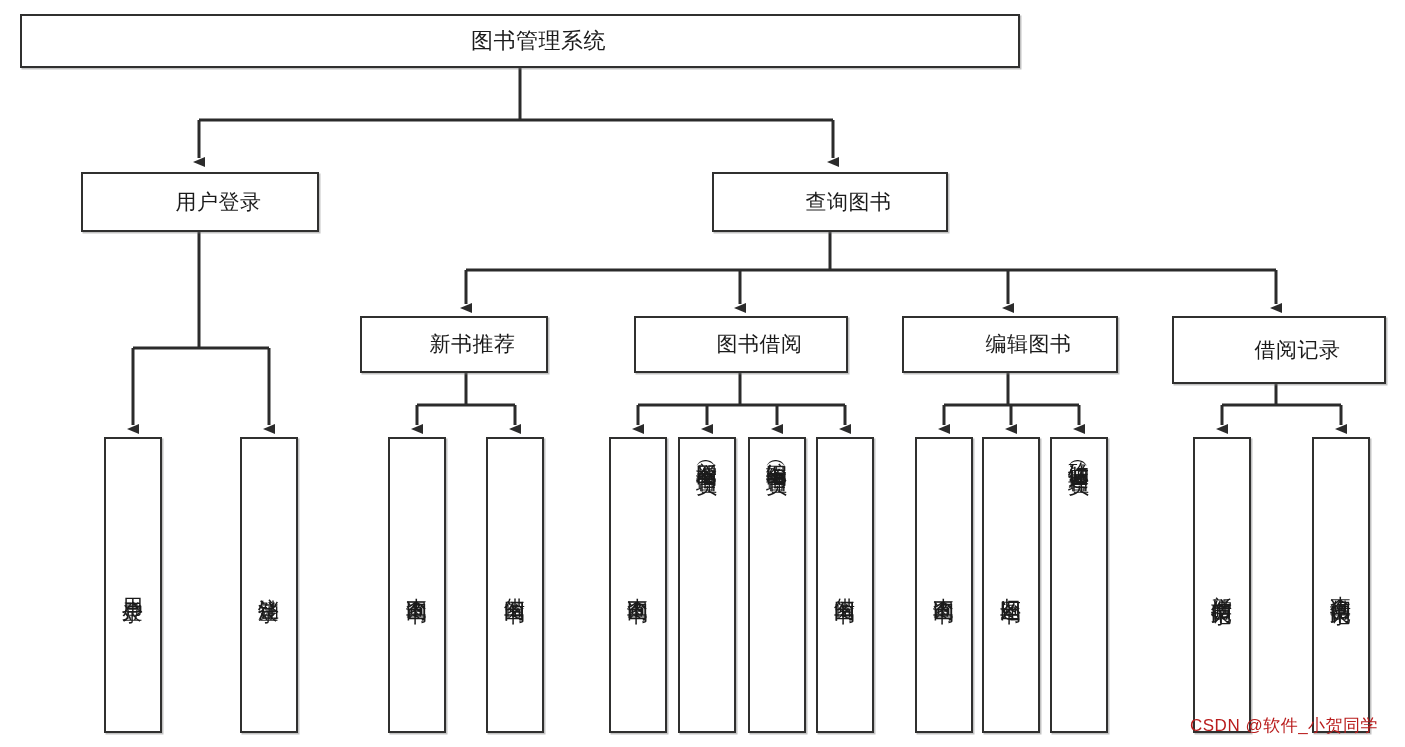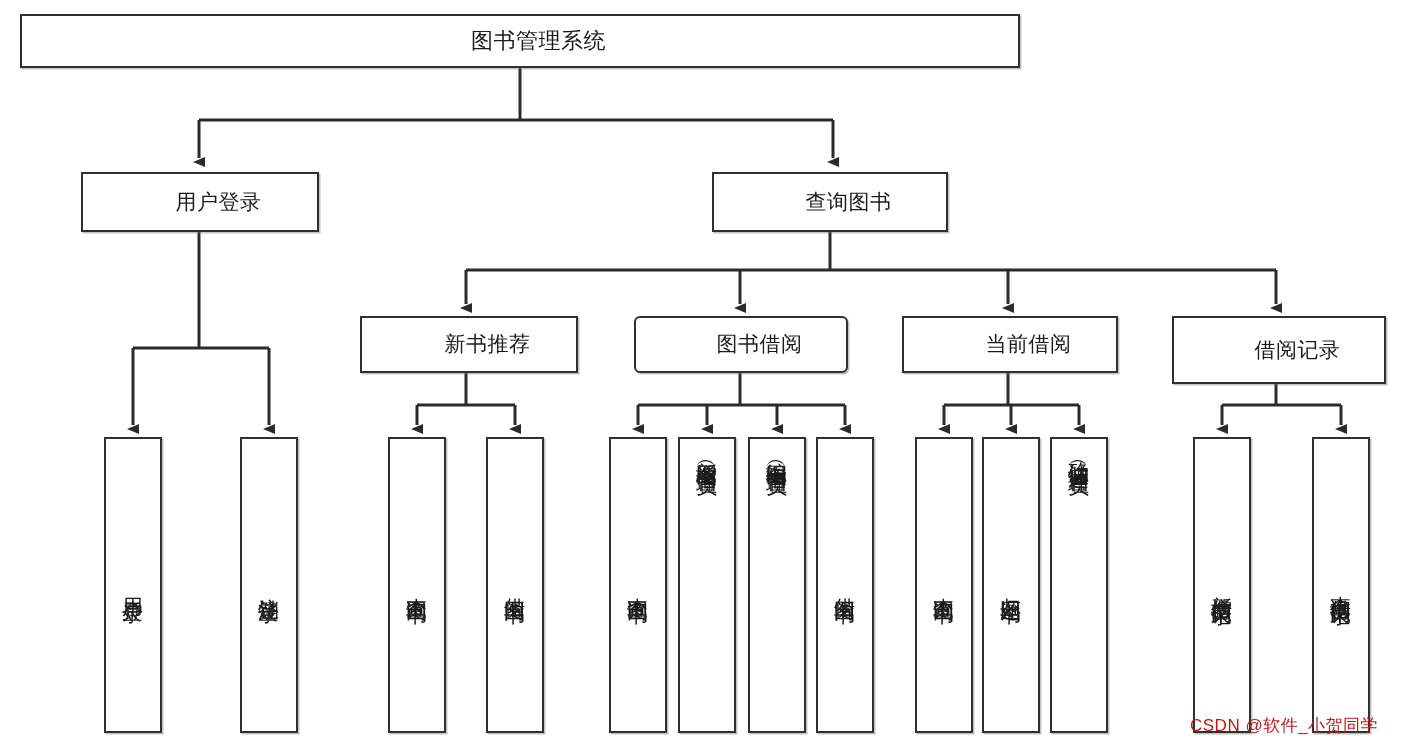--- a/index.html
+++ b/index.html
@@ -127,28 +127,28 @@
     <span>图书管理系统</span>
   </div>
 
   <div class="node" style="left:81px; top:172px; width:238px; height:60px;">
     <span>用户登录</span>
   </div>
   <div class="node" style="left:712px; top:172px; width:236px; height:60px;">
     <span>查询图书</span>
   </div>
 
-  <div class="node" style="left:360px; top:316px; width:218px; height:57px;">
+  <div class="node" style="left:360px; top:316px; width:188px; height:57px;">
     <span>新书推荐</span>
   </div>
-  <div class="node" style="left:634px; top:316px; width:214px; height:57px;border-radius:6px;">
+  <div class="node" style="left:634px; top:316px; width:214px; height:57px;">
     <span>图书借阅</span>
   </div>
   <div class="node" style="left:902px; top:316px; width:216px; height:57px;">
-    <span>当前借阅</span>
+    <span>编辑图书</span>
   </div>
   <div class="node" style="left:1172px; top:316px; width:214px; height:68px;">
     <span>借阅记录</span>
   </div>
 
   <div class="node leaf center-v" style="left:104px; top:437px; width:58px; height:296px;">
     <span class="vtext">用户登录</span>
   </div>
   <div class="node leaf center-v" style="left:240px; top:437px; width:58px; height:296px;">
     <span class="vtext">注销登录</span>

